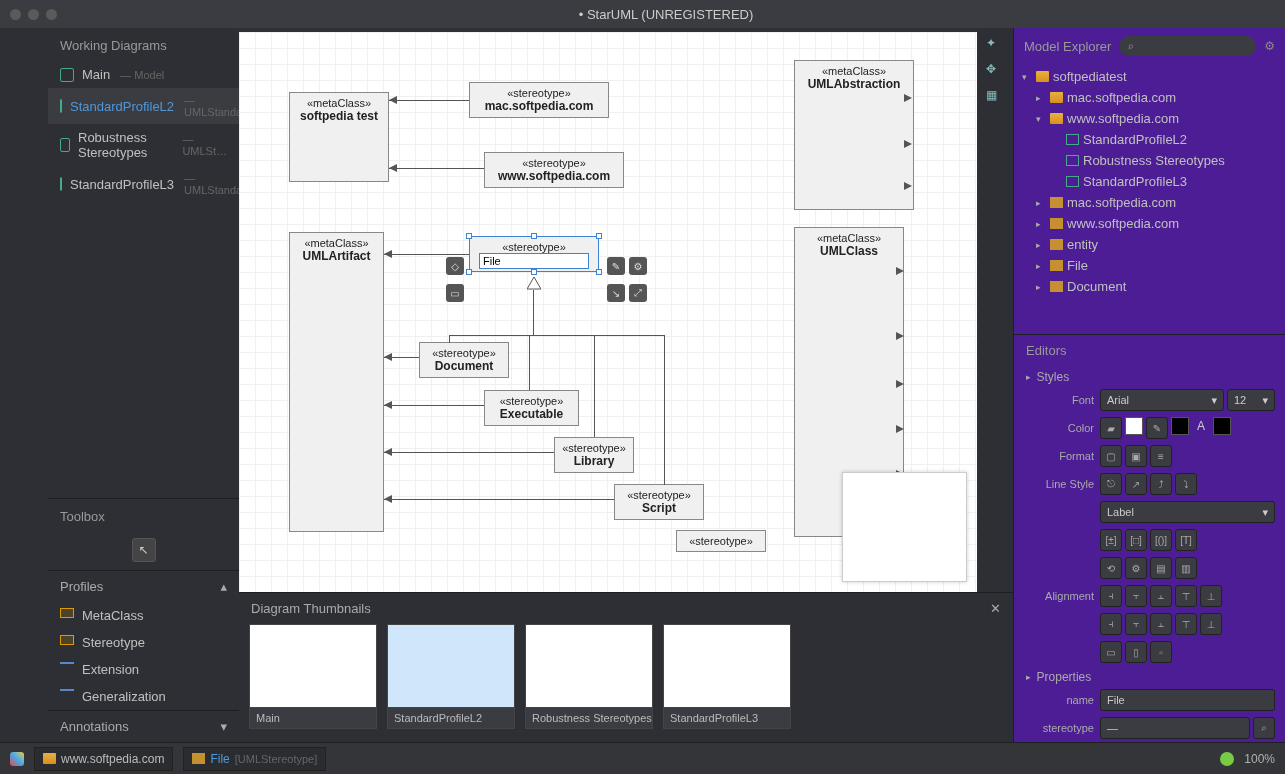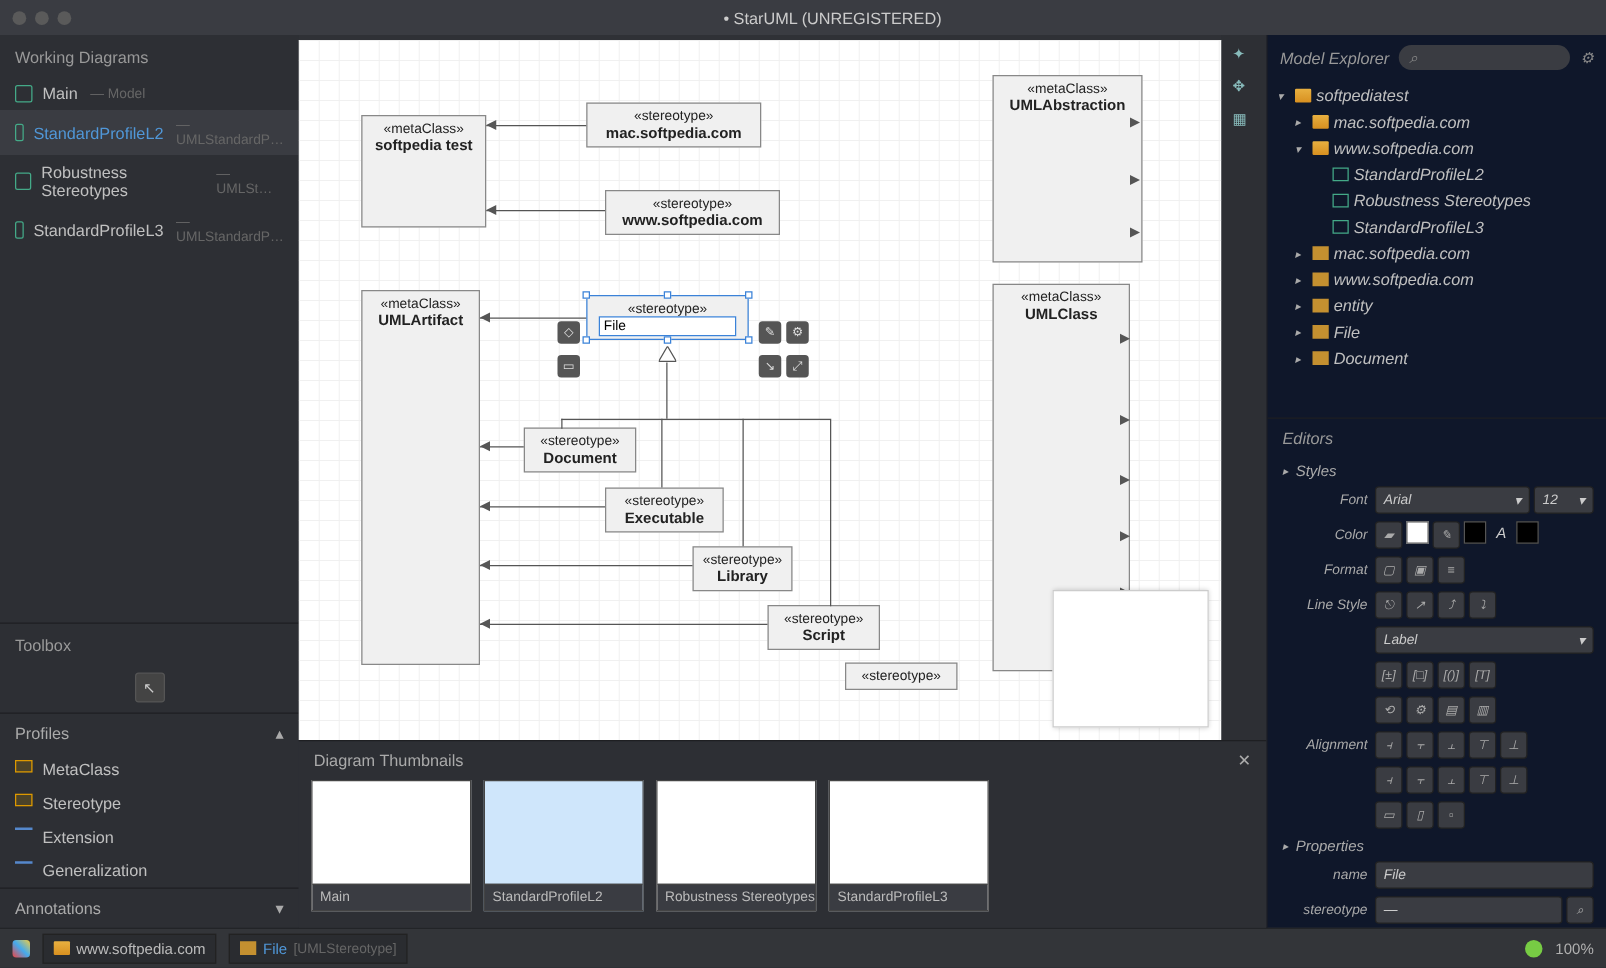--- a/index.html
+++ b/index.html
@@ -7,21 +7,21 @@
 
 
 .titlebar { height: 28px; background: #3a3c42; display: flex; align-items: center; padding: 12px 10px; }
 .traffic-lights { display: flex; gap: 7px; }
 .dot { width: 11px; height: 11px; border-radius: 50%; background: #5a5a5a; }
 .title { flex: 1; text-align: center; color: #ccc; font-size: 13px; }
 
 .main-layout { display: flex; height: 714px; }
 
 
-.left-panel { width: 239px; background: #2d2f34; display: flex; flex-direction: column; }
+.left-panel { width: 239px; background: #2d2f34; display: flex; flex-direction: column; padding-left: 48px; }
 .panel-header { padding: 10px 12px 8px; color: #999; font-size: 13px; }
 .diagram-list { }
 .diagram-item { display: flex; align-items: center; padding: 6px 12px; gap: 8px; cursor: pointer; }
 .diagram-item.active { background: #3a3c42; }
 .diagram-item.active .di-label { color: #5097d8; }
 .di-icon { width: 14px; height: 14px; border: 1px solid #4a8; border-radius: 2px; }
 .di-label { color: #c0c0c0; font-size: 13px; }
 .di-sub { color: #666; font-size: 11px; margin-left: 2px; }
 
 .toolbox { border-top: 1px solid #1e1f22; }
@@ -61,21 +61,21 @@
 
 .thumb-row { height: 150px; background:#2d2f34; border-top:1px solid #1e1f22; }
 .thumb-head { display:flex; justify-content:space-between; padding:8px 12px; color:#aaa; font-size:13px; }
 .thumb-list { display:flex; gap:10px; padding: 0 10px; }
 .thumb { width:128px; height:105px; border:1px solid #444; background:#fff; display:flex; flex-direction:column; }
 .thumb.active { background:#cfe6fb; }
 .thumb-img { flex:1; }
 .thumb-label { background:#3a3c42; color:#bbb; font-size:11px; padding:4px 6px; border-top:1px solid #444; white-space:nowrap; overflow:hidden; }
 
 
-.right-panel { width: 272px; background:#0f172a; display:flex; flex-direction:column; border-left:1px solid #1e1f22;font-style:italic; }
+.right-panel { width: 272px; background:#4c1d95; display:flex; flex-direction:column; border-left:1px solid #1e1f22; }
 .rp-head { display:flex; align-items:center; gap:8px; padding:8px 10px; }
 .search-box { flex:1; background:#3a3c42; border-radius:10px; height:20px; display:flex; align-items:center; padding:0 8px; color:#888; }
 .gear { color:#888; }
 .tree { flex:1; overflow:hidden; padding:2px 0; font-size:13px; }
 .tree-row { display:flex; align-items:center; gap:4px; padding:3px 8px; cursor:pointer; }
 .chev { width:10px; color:#aaa; font-size:9px; }
 .pkg-icon { width:13px; height:11px; background:linear-gradient(#e8b040,#d89020); border-radius:1px; }
 .prof-icon { width:13px; height:11px; border:1px solid #4a8; }
 .cls-icon { width:13px; height:11px; background:#c49030; }
 .tree-label { color:#c0c0c0; }

